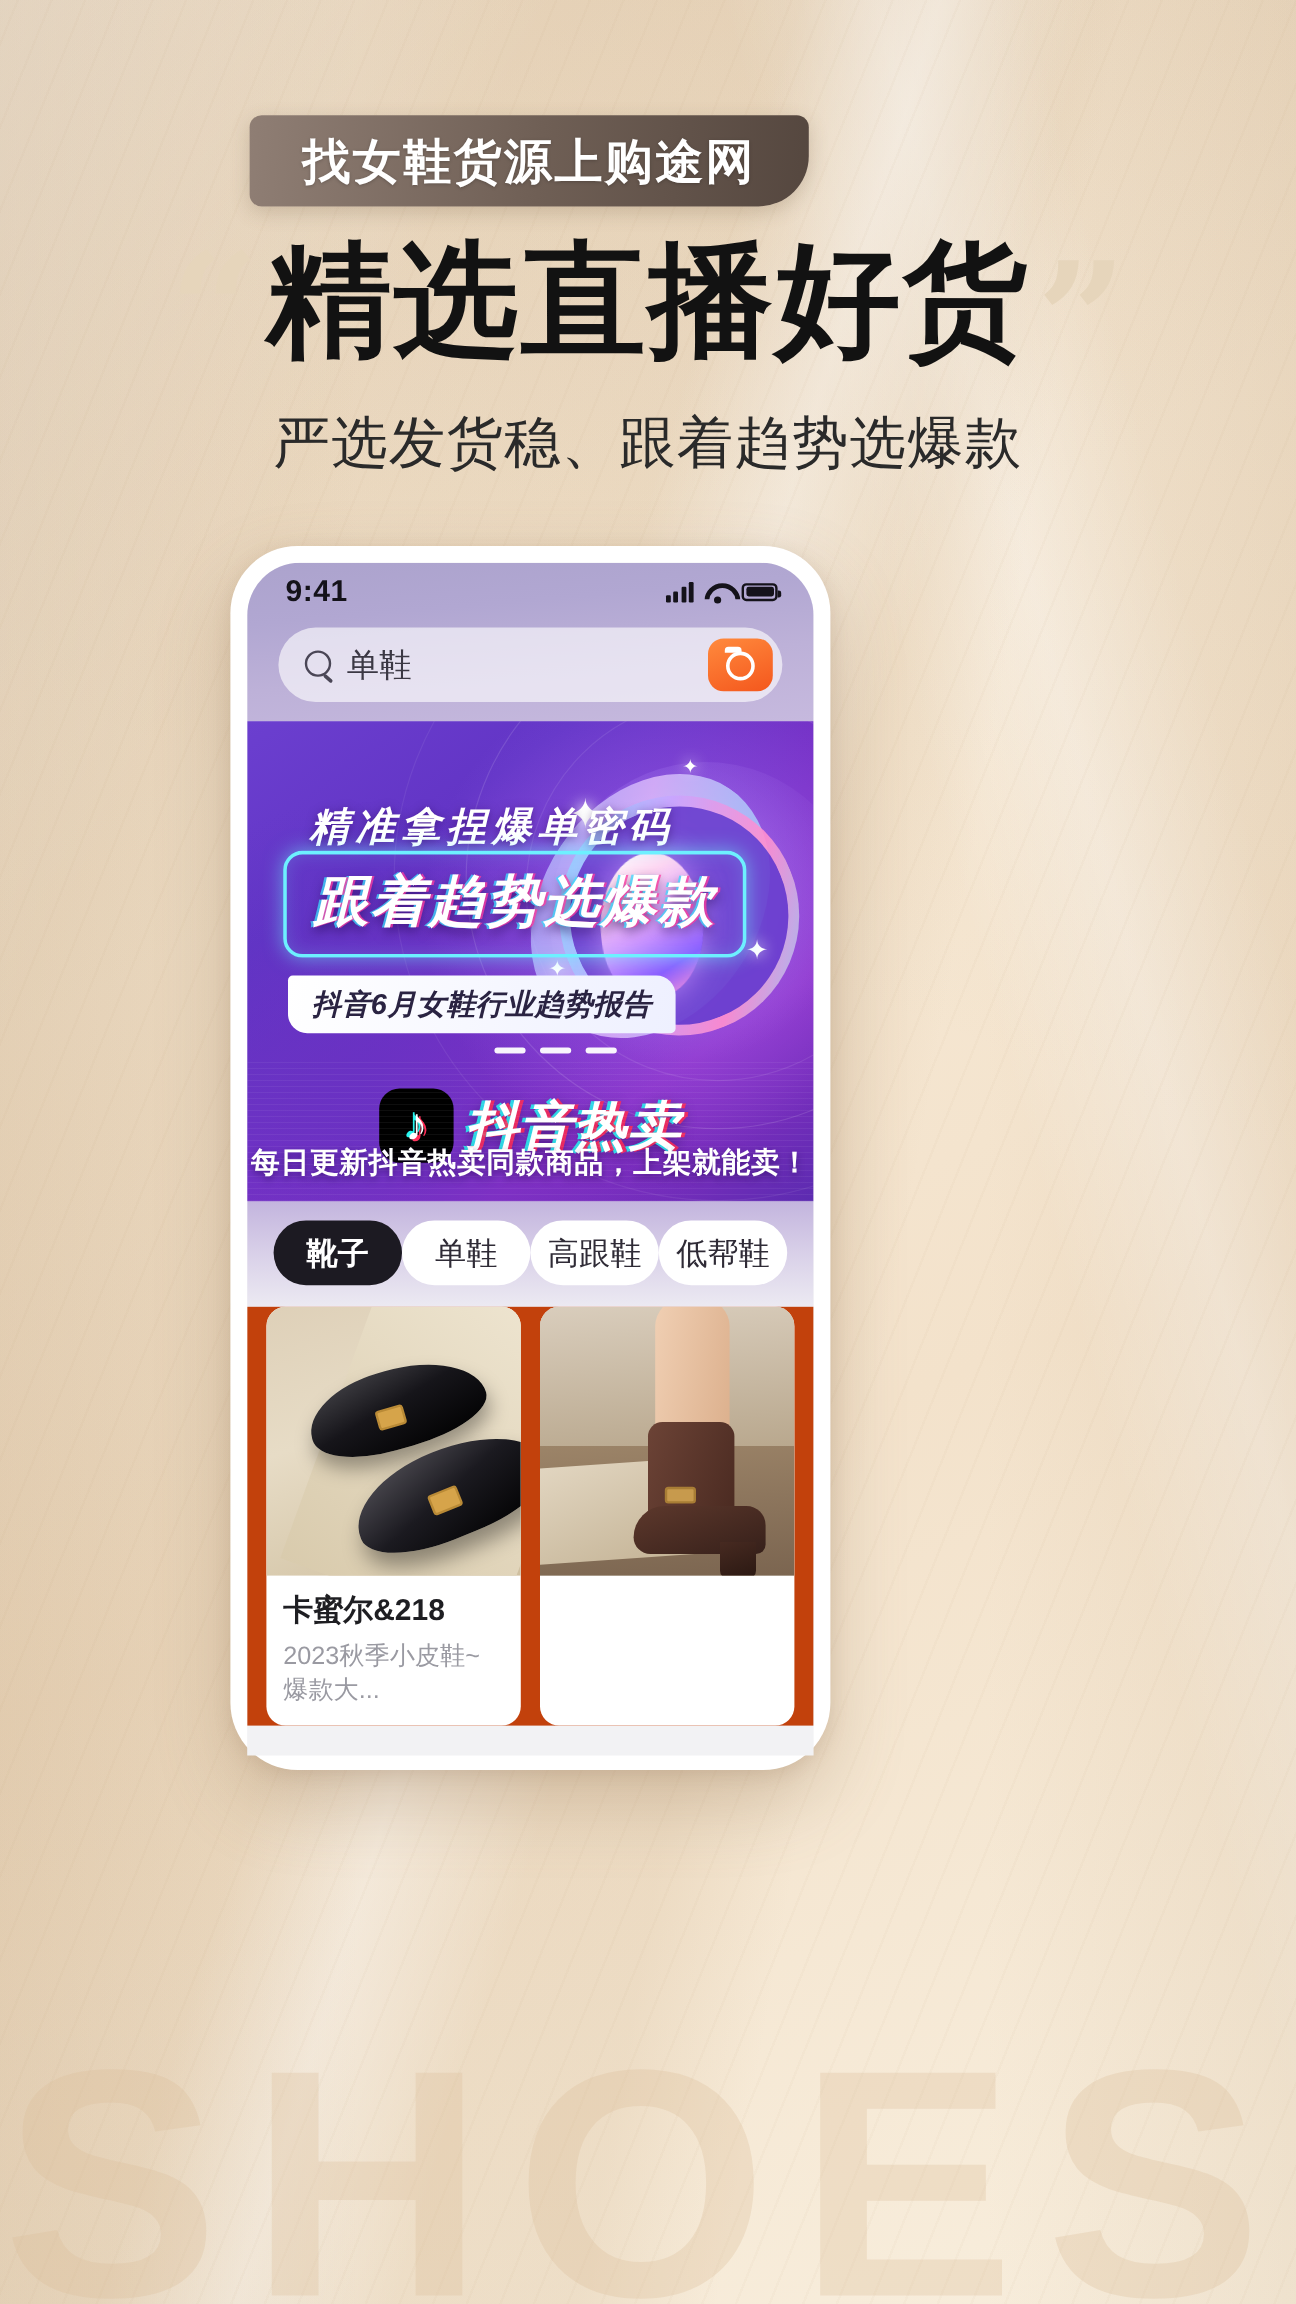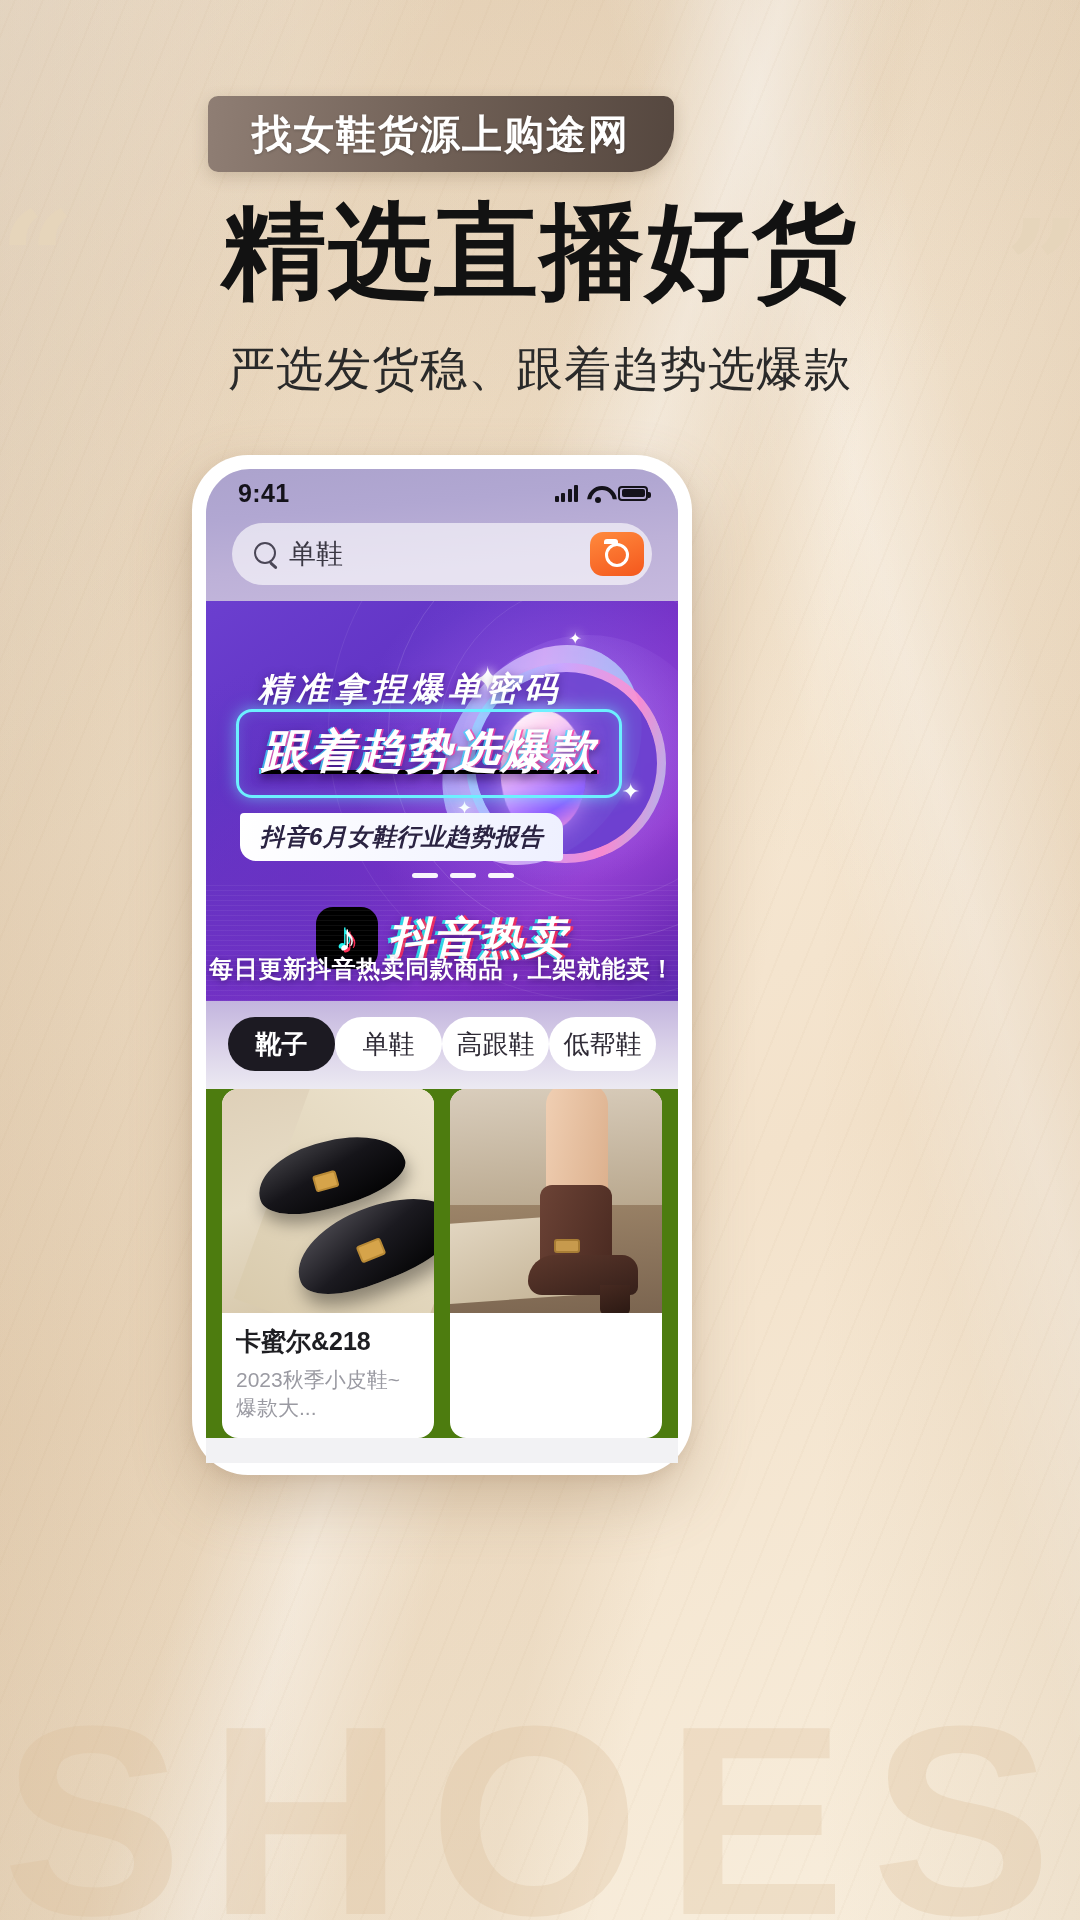--- a/index.html
+++ b/index.html
@@ -57,21 +57,21 @@
     display:flex; align-items:center; justify-content:center;
     box-shadow:0 5px 16px rgba(110,86,64,.24);
   }
   .ribbon span{
     color:#fff; font-size:40px; font-weight:700; letter-spacing:2px;
     text-shadow:0 1px 3px rgba(0,0,0,.22);
   }
 
   .headline-wrap{
     position:absolute; left:0; right:0; top:196px;
-    display:flex; align-items:flex-start; justify-content:space-between;
+    display:flex; align-items:flex-start; justify-content:center;
   }
   .quote{
     font-size:130px; font-weight:700; line-height:.78;
     color:#e6d5bb; user-select:none;
     font-family:"DejaVu Serif",serif;
   }
   .quote.open{ margin-right:6px; margin-top:12px; }
   .quote.close{ margin-left:6px; align-self:flex-end; margin-bottom:-8px; }
   .headline{
     font-size:104px; font-weight:700; letter-spacing:2px;
@@ -233,21 +233,20 @@
     position:absolute; left:52px; top:66px;
     font-size:33px; font-weight:700; color:#fff;
     letter-spacing:5px; font-style:italic;
     text-shadow:0 2px 8px rgba(40,0,80,.5);
   }
   .b-main{
     position:absolute; left:30px; top:108px;
     border:3px solid #6df0ff; border-radius:16px;
     padding:9px 22px 12px 22px;
     box-shadow:0 0 16px rgba(109,240,255,.55), inset 0 0 14px rgba(109,240,255,.18);
-    text-decoration:underline;
   }
   .b-main span{
     display:block;
     font-size:46px; font-weight:700; font-style:italic; color:#fff;
     letter-spacing:2px;
     text-shadow:2px 0 0 rgba(255,60,160,.75), -2px 0 0 rgba(60,220,255,.75), 0 4px 10px rgba(30,0,70,.6);
   }
   .b-tag{
     position:absolute; left:34px; top:212px;
     background:linear-gradient(100deg,#ffffff,#eef0ff);
@@ -297,21 +296,21 @@
     flex:1; height:54px; border-radius:27px;
     background:#fff; color:#2f2b36;
     display:flex; align-items:center; justify-content:center;
     font-size:26px;
   }
   .chip.active{ background:#1c1a22; color:#fff; font-weight:700; }
 
   
   .grid{
     display:flex; gap:16px; padding:0 16px;
-    background:#4d7c0f;
+    background:#c2410c;
   }
   .card{
     flex:1; background:#fff; border-radius:16px; overflow:hidden;
   }
   .thumb{ width:100%; height:224px; position:relative; overflow:hidden; }
   
   .thumb.t1{ background:linear-gradient(160deg,#ded0b8 0%,#e7dcc6 42%,#cfbf9f 100%); }
   .t1 .paper{
     position:absolute; right:-30px; top:-20px; width:190px; height:270px;
     background:linear-gradient(200deg,#efe6d2,#d9cbad);

